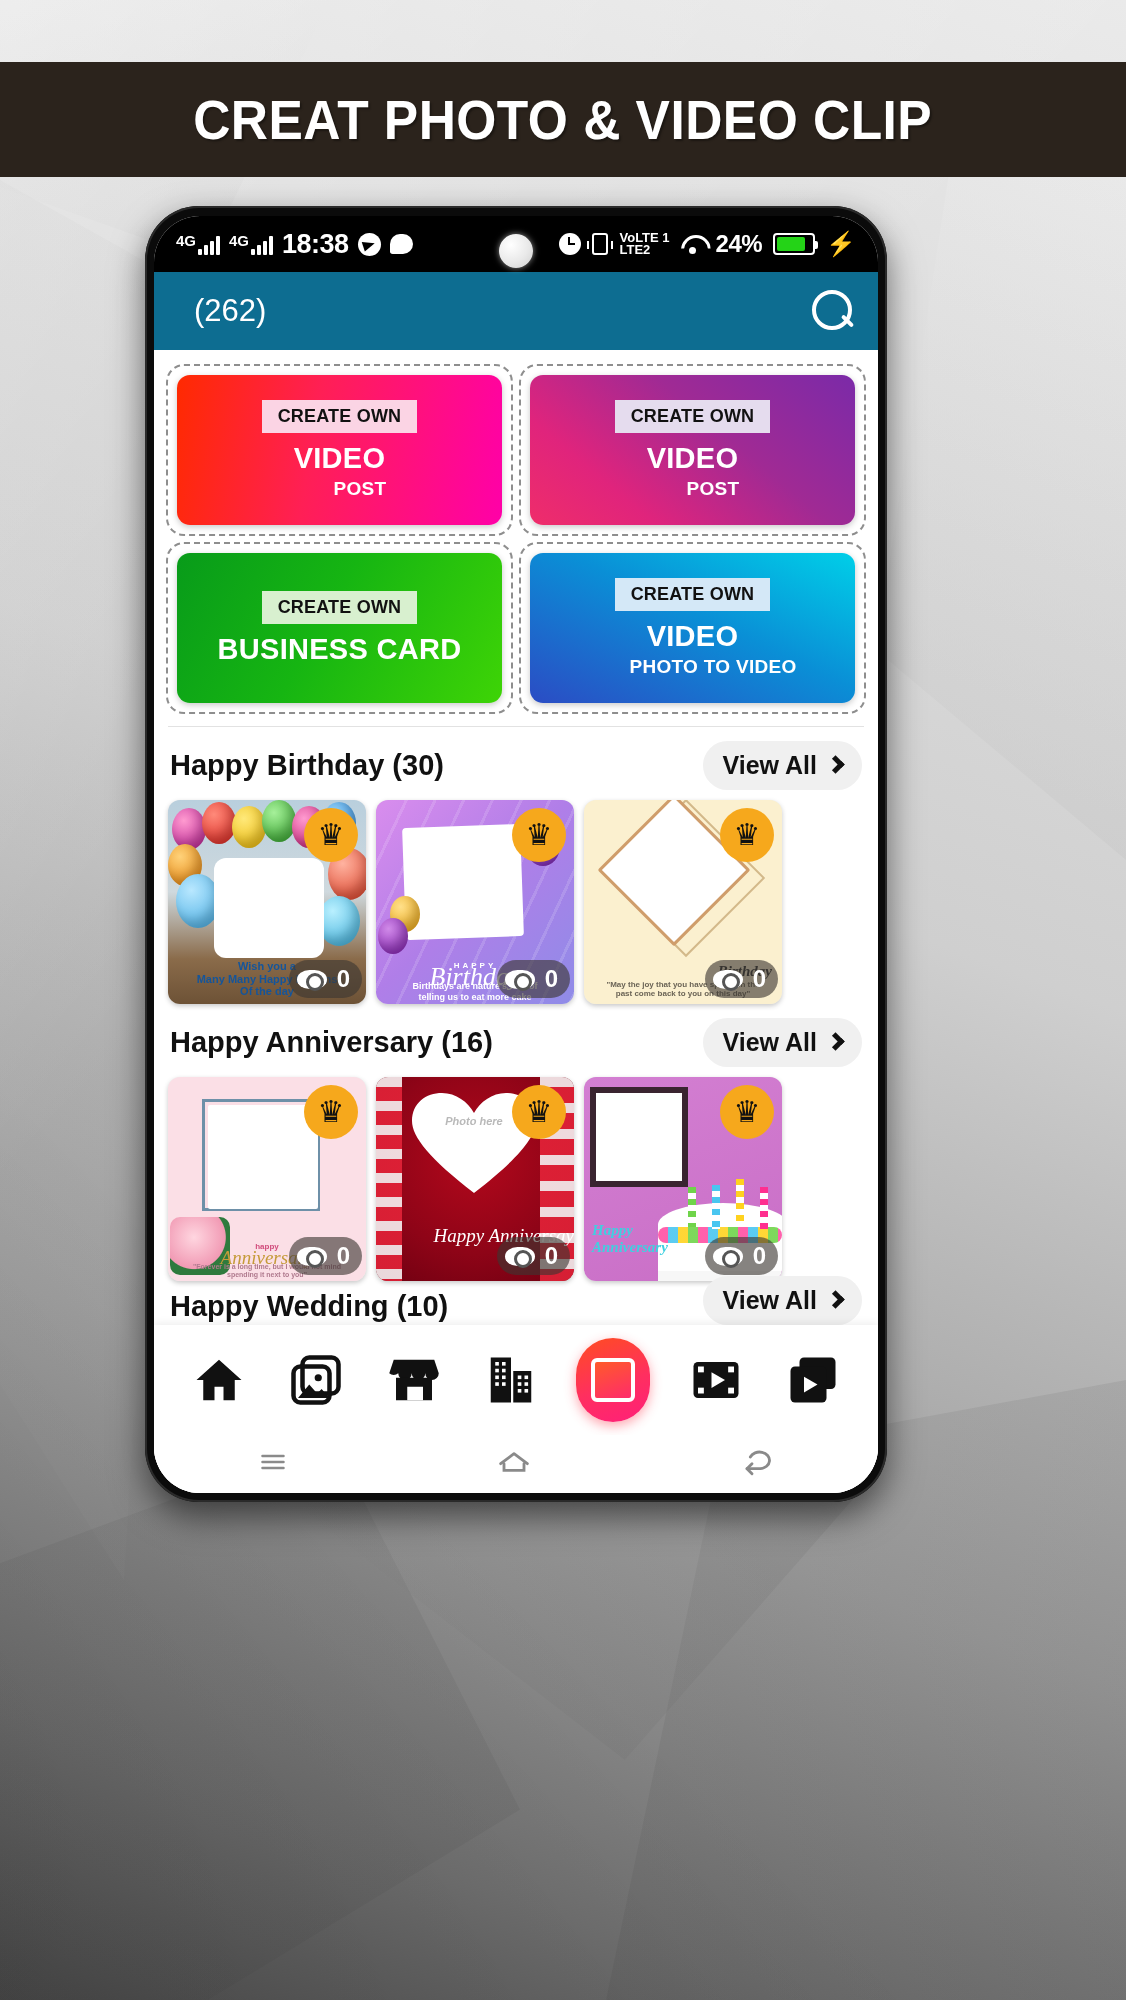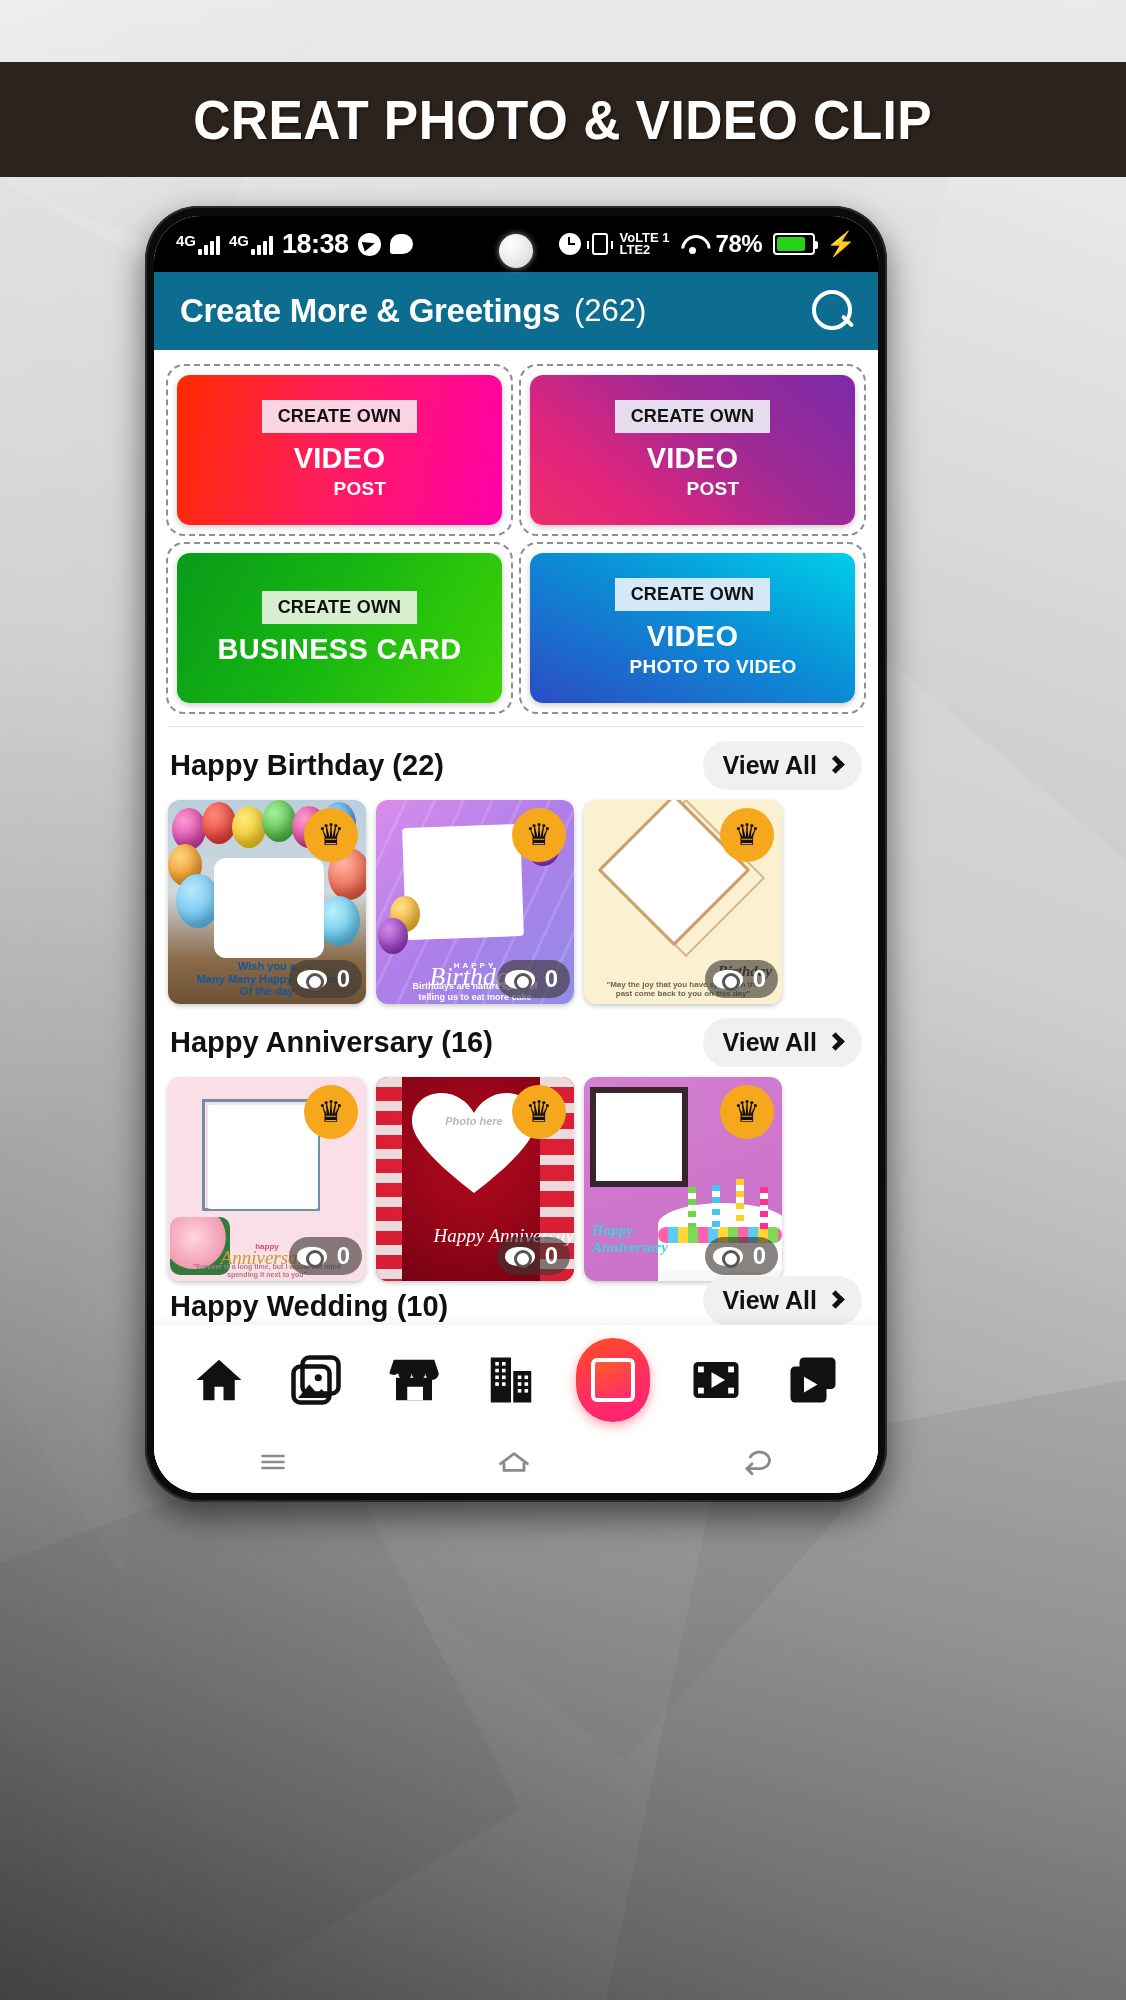--- a/index.html
+++ b/index.html
@@ -267,30 +267,29 @@
         <span class="chatdot"></span>
       </div>
       <div class="sb-right">
         <span class="alarm"></span>
         <span class="vib"></span>
         <span class="volte">
           <span>VoLTE 1</span><br>
           <span>LTE2</span>
         </span>
         <span class="wifi"></span>
-        <span class="clock" style="font-size:24px">78%</span>
+        <span class="clock" style="font-size:24px">24%</span>
         <span class="batt">
             <i></i>
           </span>
         <span class="bolt">⚡</span>
       </div>
     </div>
 
     <div class="appbar">
-      <span class="appbar-title">Create More &amp; Greetings</span>
       <span class="appbar-count">(262)</span>
       <span class="search-icon"></span>
     </div>
 
     <div class="content">
 
       <div class="create-grid">
         <div class="create-slot">
           <div class="create-card cc-photo">
             <span class="cc-chip pink">CREATE OWN</span>
@@ -316,21 +315,21 @@
             <span class="cc-chip blu">CREATE OWN</span>
             <span class="cc-title">VIDEO</span>
             <span class="cc-sub">PHOTO TO VIDEO</span>
           </div>
         </div>
       </div>
 
       <div class="divider"></div>
 
       <div class="section-head">
-        <span class="section-title">Happy Birthday (22)</span>
+        <span class="section-title">Happy Birthday (30)</span>
         <span class="view-all">
           <span>View All</span>
           <span class="chev"></span>
         </span>
       </div>
 
       <div class="row">
 
         <div class="tile">
           <div class="art-balloons">

